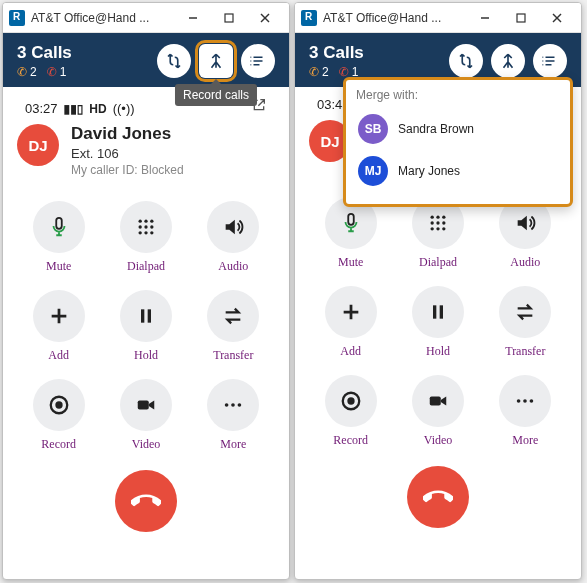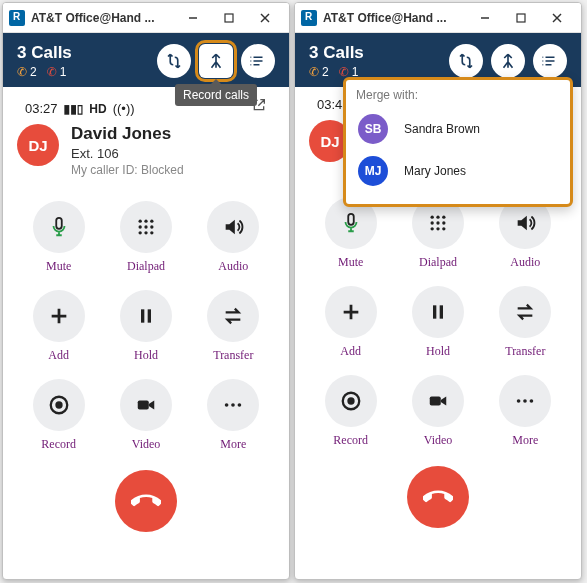--- a/index.html
+++ b/index.html
@@ -1,19 +1,19 @@
 <!DOCTYPE html>
 <html><head>
 <meta charset="utf-8">
 <style>
   * { box-sizing: border-box; margin: 0; padding: 0; }
   body { font-family: -apple-system, BlinkMacSystemFont, "Segoe UI", Arial, sans-serif; background: #f0f0f0; width: 587px; height: 583px; overflow: hidden; }
   .stage { display: flex; gap: 4px; padding: 2px; }
   .window { width: 288px; height: 578px; background: #fff; border: 1px solid #c0c0c0; border-radius: 4px; box-shadow: 0 2px 6px rgba(0,0,0,0.25); display: flex; flex-direction: column; overflow: hidden; position: relative; }
-  .titlebar { height: 30px; background: #fff; border-bottom: 1px solid #e2e2e2; display: flex; align-items: center; padding: 0 6px; font-weight: bold; }
+  .titlebar { height: 30px; background: #fff; border-bottom: 1px solid #e2e2e2; display: flex; align-items: center; padding: 0 6px; }
   .titlebar .tbicon { width: 16px; height: 16px; background: #0066a4; border-radius: 2px; margin-right: 6px; position: relative; }
   .titlebar .tbicon::after { content: "R"; color: #fff; font-size: 10px; font-weight: bold; position: absolute; top: 1px; left: 4px; }
   .titlebar .tbtitle { flex: 1; font-size: 12px; color: #333; white-space: nowrap; overflow: hidden; text-overflow: ellipsis; }
   .titlebar .wbtn { width: 36px; height: 28px; display: flex; align-items: center; justify-content: center; color: #333; font-size: 13px; }
   .wbtn svg { stroke: #333; }
   .callhdr { background: #1a3a5c; color: #fff; padding: 10px 14px 8px; display: flex; align-items: center; justify-content: space-between; }
   .callhdr-left { display: flex; flex-direction: column; gap: 2px; }
   .callhdr-title { font-weight: 700; font-size: 17px; }
   .callhdr-sub { display: flex; gap: 10px; font-size: 12px; }
   .sub-item { display: flex; align-items: center; gap: 3px; }
@@ -38,21 +38,21 @@
   .grid { display: grid; grid-template-columns: repeat(3, 1fr); gap: 4px 0; padding: 8px 12px 0; }
   .grid-cell { display: flex; flex-direction: column; align-items: center; gap: 6px; padding: 6px 0; }
   .grid-btn { width: 52px; height: 52px; border-radius: 50%; background: #ecedef; display: flex; align-items: center; justify-content: center; }
   .grid-btn svg { fill: #222; }
   .grid-label { font-size: 12px; color: #701a75; font-family: Liberation Serif, serif; }
   .hang { display: flex; justify-content: center; padding: 12px 0 14px; }
   .hang-btn { width: 62px; height: 62px; border-radius: 50%; background: #e74c3c; display: flex; align-items: center; justify-content: center; }
   .hang-btn svg { fill: #fff; }
   .popover { position: absolute; top: 74px; left: 48px; right: 8px; background: #fff; border: 3px solid #d68a1a; border-radius: 6px; padding: 8px 10px 12px; box-shadow: 0 4px 12px rgba(0,0,0,0.2); z-index: 10; }
   .popover-title { font-size: 12px; color: #777; margin-bottom: 6px; }
-  .popover-item { display: flex; align-items: center; gap: 16px; padding: 6px 2px; }
+  .popover-item { display: flex; align-items: center; gap: 10px; padding: 6px 2px; }
   .popover-item .pa { width: 30px; height: 30px; border-radius: 50%; display: flex; align-items: center; justify-content: center; color: #fff; font-size: 12px; font-weight: 600; }
   .pa.purple { background: #7b5cc9; }
   .pa.blue { background: #1d4ed8; }
   .popover-item .pn { font-size: 12px; color: #222; }
 </style>
 </head>
 <body>
 
 <div class="stage">
 

